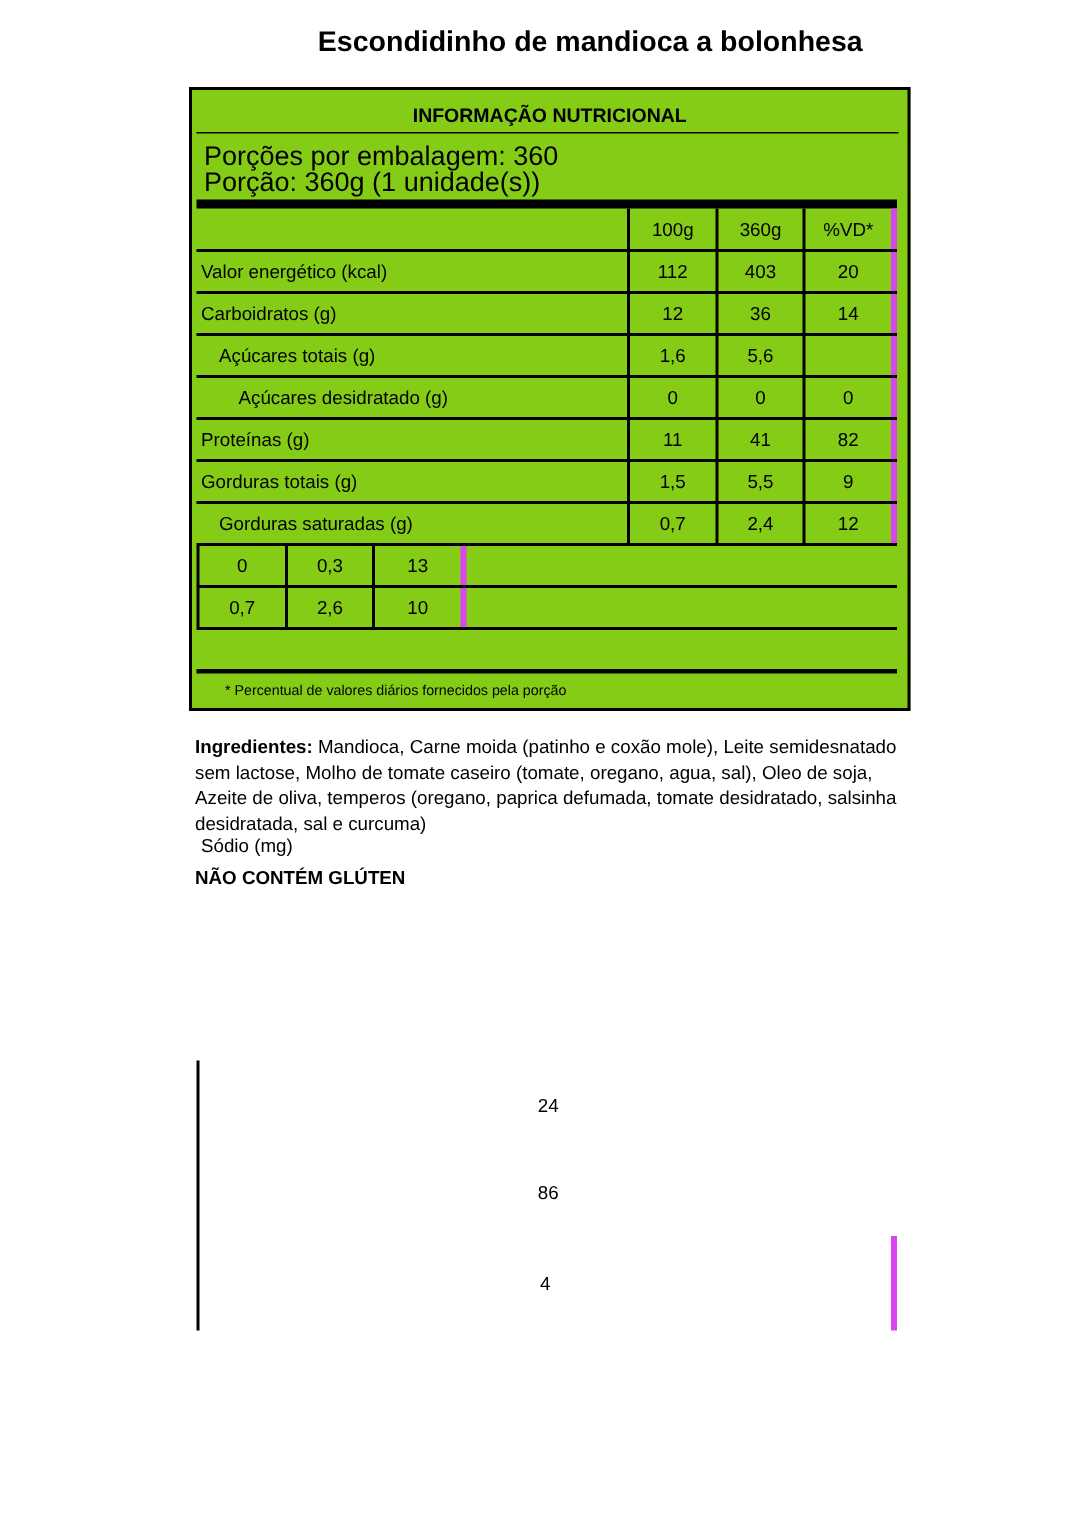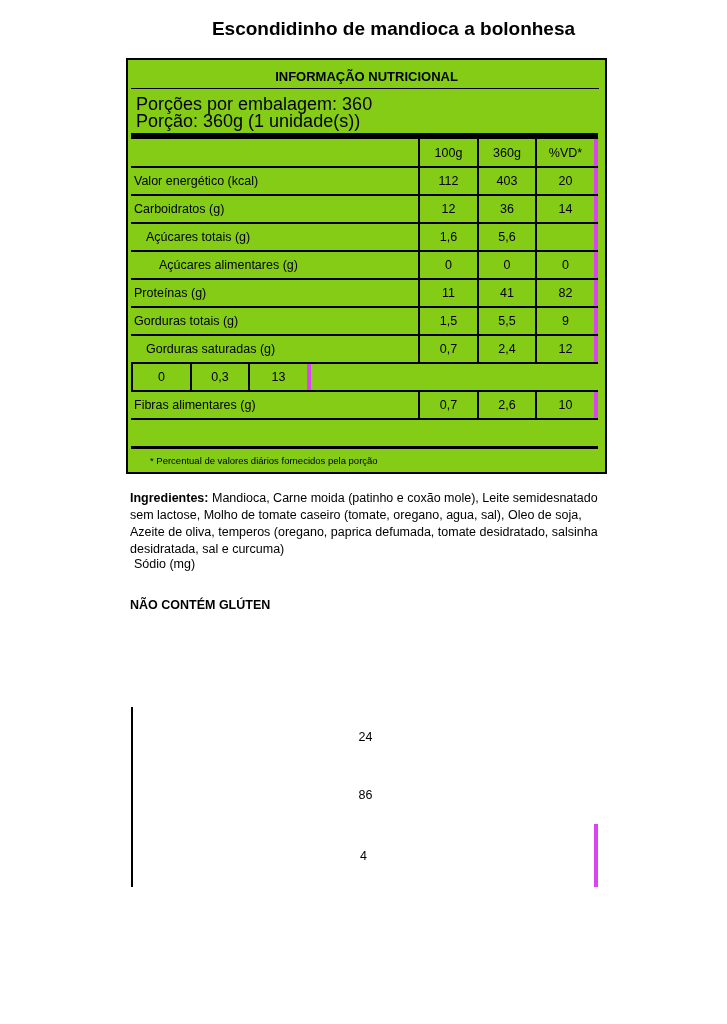--- a/index.html
+++ b/index.html
@@ -102,21 +102,21 @@
     top: 490px;
     width: 484px;
     margin: 0;
     font-size: 12.5px;
     line-height: 17px;
   }
   .ingredients .b { font-weight: bold; }
   .gluten {
     position: absolute;
     left: 130px;
-    top: 598px;
+    top: 578px;
     font-size: 12.5px;
     font-weight: bold;
   }
 </style>
 </head>
 <body>
 
 <h1 class="doc-title">Escondidinho de mandioca a bolonhesa</h1>
 
 <section class="nutri-box">
@@ -147,21 +147,21 @@
     <div class="c-val v360">36</div>
     <div class="c-val vd">14</div>
   </div>
         <div class="trow">
     <div class="c-label ind-1">Açúcares totais (g)</div>
     <div class="c-val v100">1,6</div>
     <div class="c-val v360">5,6</div>
     <div class="c-val vd"></div>
   </div>
         <div class="trow">
-    <div class="c-label ind-2">Açúcares alimentares (g)</div>
+    <div class="c-label ind-2">Açúcares desidratado (g)</div>
     <div class="c-val v100">0</div>
     <div class="c-val v360">0</div>
     <div class="c-val vd">0</div>
   </div>
         <div class="trow">
     <div class="c-label ind-0">Proteínas (g)</div>
     <div class="c-val v100">11</div>
     <div class="c-val v360">41</div>
     <div class="c-val vd">82</div>
   </div>
@@ -176,21 +176,20 @@
     <div class="c-val v100">0,7</div>
     <div class="c-val v360">2,4</div>
     <div class="c-val vd">12</div>
   </div>
         <div class="trow">
     <div class="c-val v100">0</div>
     <div class="c-val v360">0,3</div>
     <div class="c-val vd">13</div>
   </div>
         <div class="trow">
-    <div class="c-label ind-0">Fibras alimentares (g)</div>
     <div class="c-val v100">0,7</div>
     <div class="c-val v360">2,6</div>
     <div class="c-val vd">10</div>
   </div>
         <div class="trow">
     <div class="c-label ind-0">Sódio (mg)</div>
     <div class="c-val v100">24</div>
     <div class="c-val v360">86</div>
     <div class="c-val vd">4</div>
   </div>

